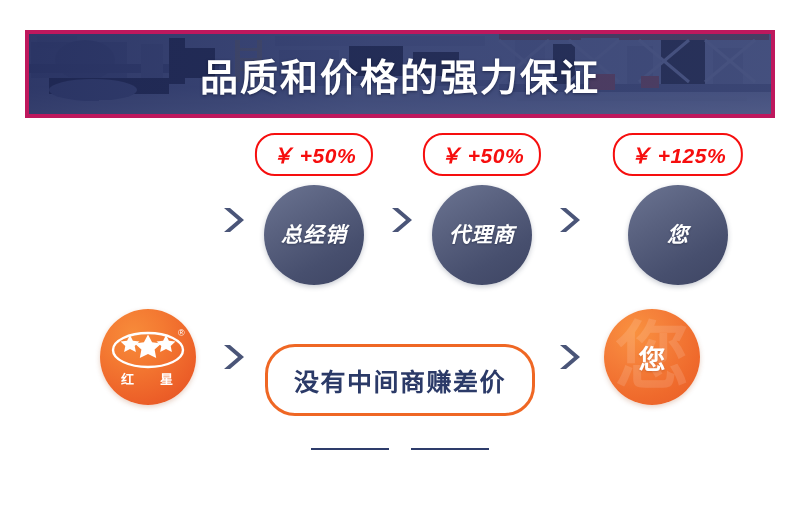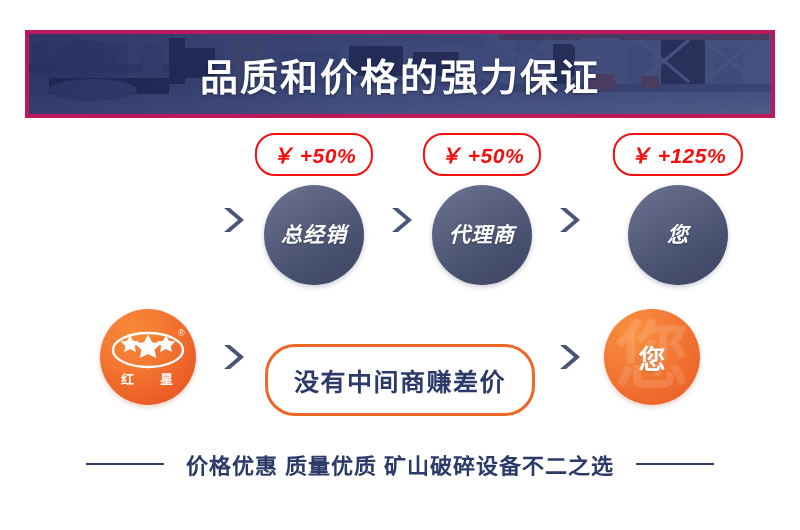--- a/index.html
+++ b/index.html
@@ -362,17 +362,16 @@
     </div>
 
     <div class="circle-orange">
       <div class="watermark">您</div>
       <div class="mainchar">您</div>
     </div>
   </div>
 
   <div class="tagline">
     <span class="tag-rule"></span>
-    <span class="tag-text">价格优惠  质量优质  矿山破碎设备不二之选</span>
     <span class="tag-rule"></span>
   </div>
 
 </div>
 
 </body></html>

